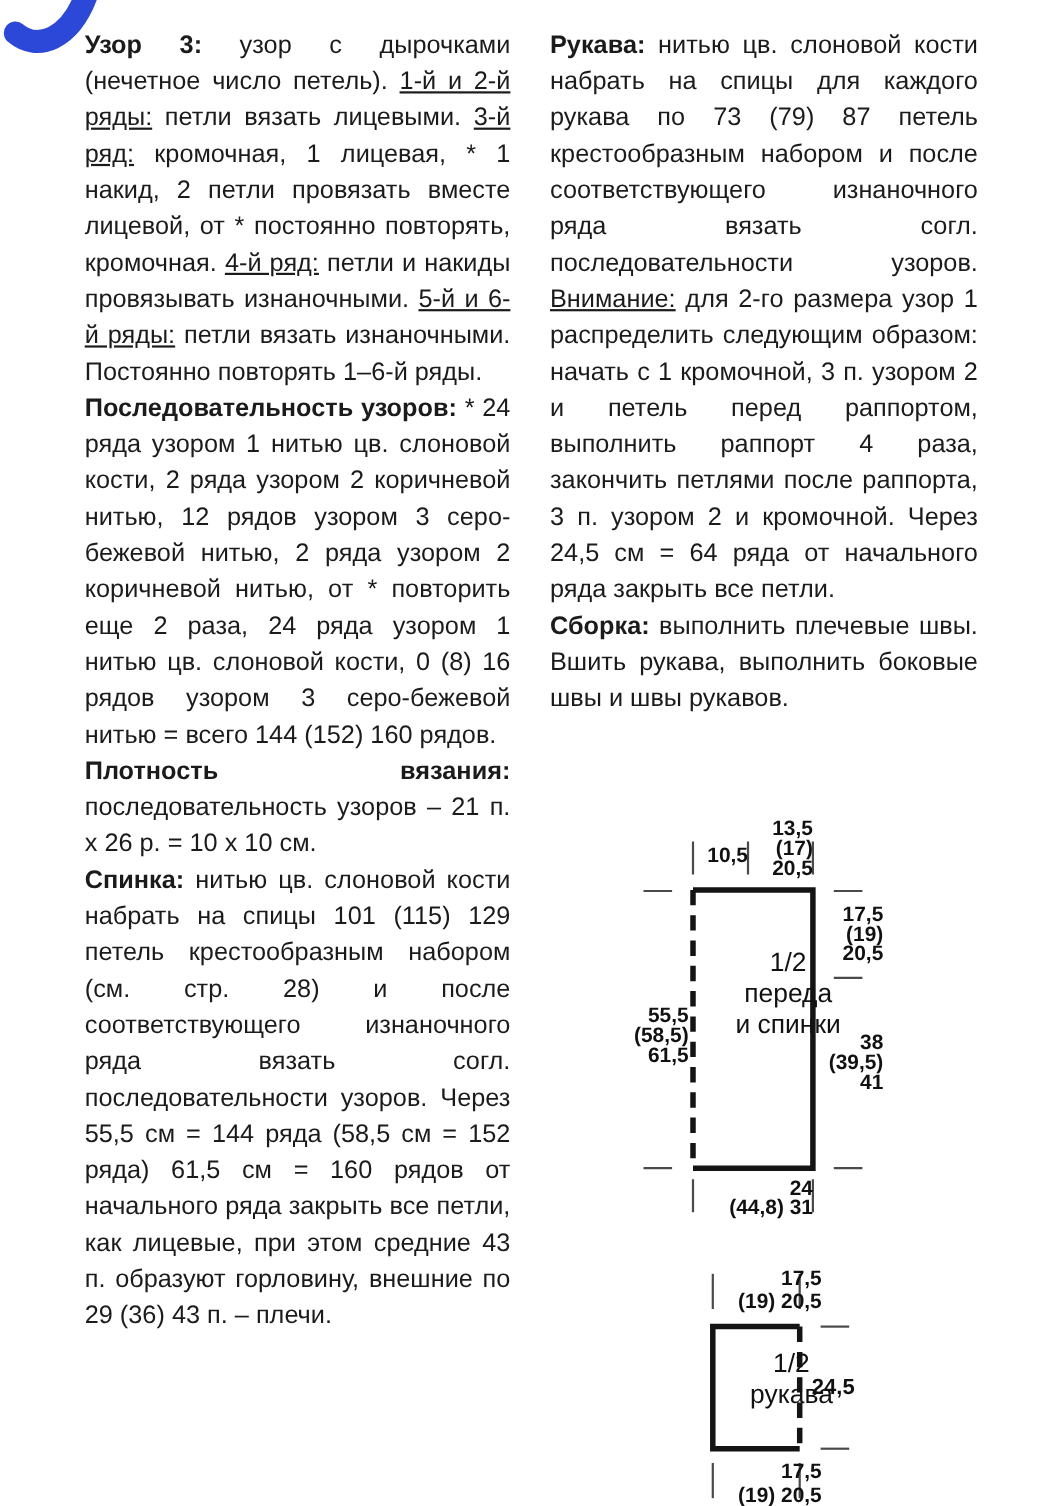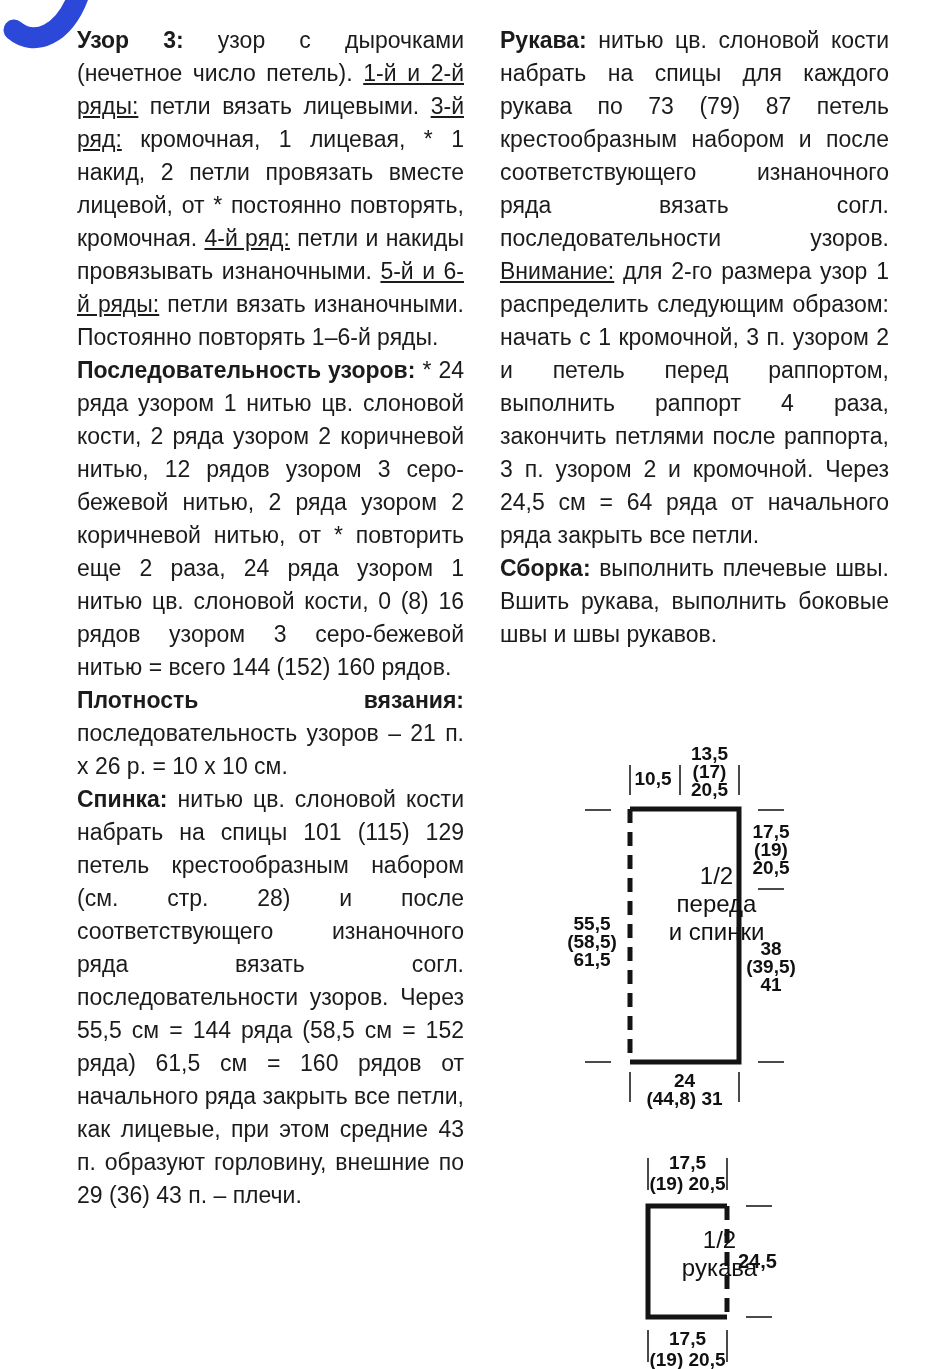--- a/index.html
+++ b/index.html
@@ -7,21 +7,21 @@
         font-family:"Liberation Sans","DejaVu Sans",sans-serif;color:#1b1b1b;padding-left:28px;}
   .logo{position:absolute;left:0;top:0;width:92px;height:62px;}
   .col{position:absolute;top:24px;}
   .col-left{left:77px;width:387px;}
   .col-right{left:500px;width:389px;}
   .col p{margin:0;font-size:23px;line-height:33px;text-align:justify;}
   .run-b{font-weight:bold;}
   .run-u{text-decoration:underline;}
   .diagram{position:absolute;}
   .diagram svg{position:absolute;left:0;top:0;}
-  .dlabel{position:absolute;font-weight:bold;font-size:19px;line-height:18px;text-align:center;color:#111;}
+  .dlabel{position:absolute;font-weight:bold;font-size:19px;line-height:18px;text-align:right;color:#111;}
   .dlabel.lh21 div{line-height:21px;}
   .dcenter{position:absolute;font-size:24px;line-height:28px;text-align:center;font-weight:normal;color:#111;margin-left:32px;}
   .dsingle{position:absolute;font-weight:bold;font-size:20px;color:#111;}
 </style>
 </head>
 <body>
 
 <div class="page">
 
   <svg class="logo" viewBox="0 0 92 62">

